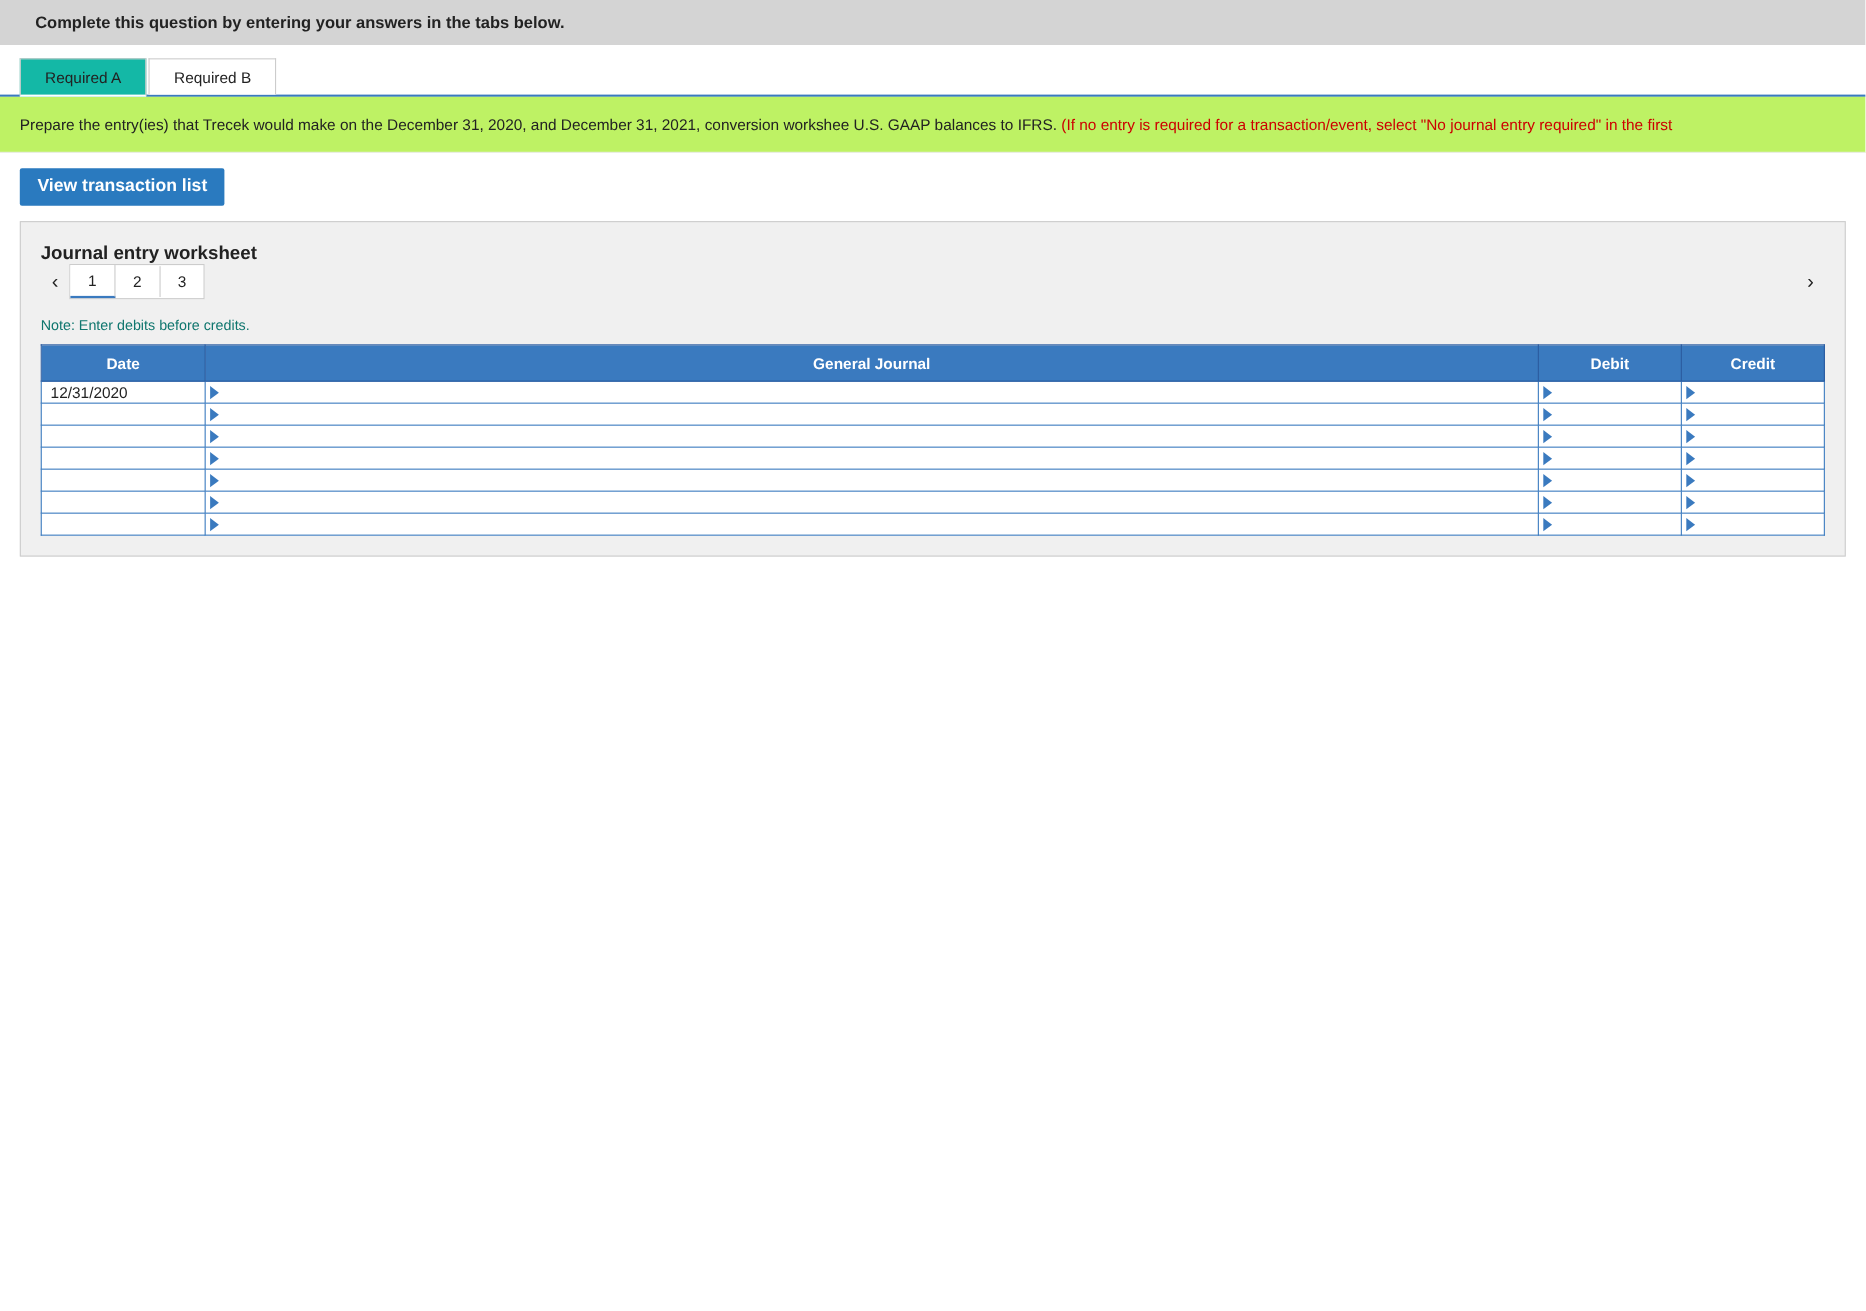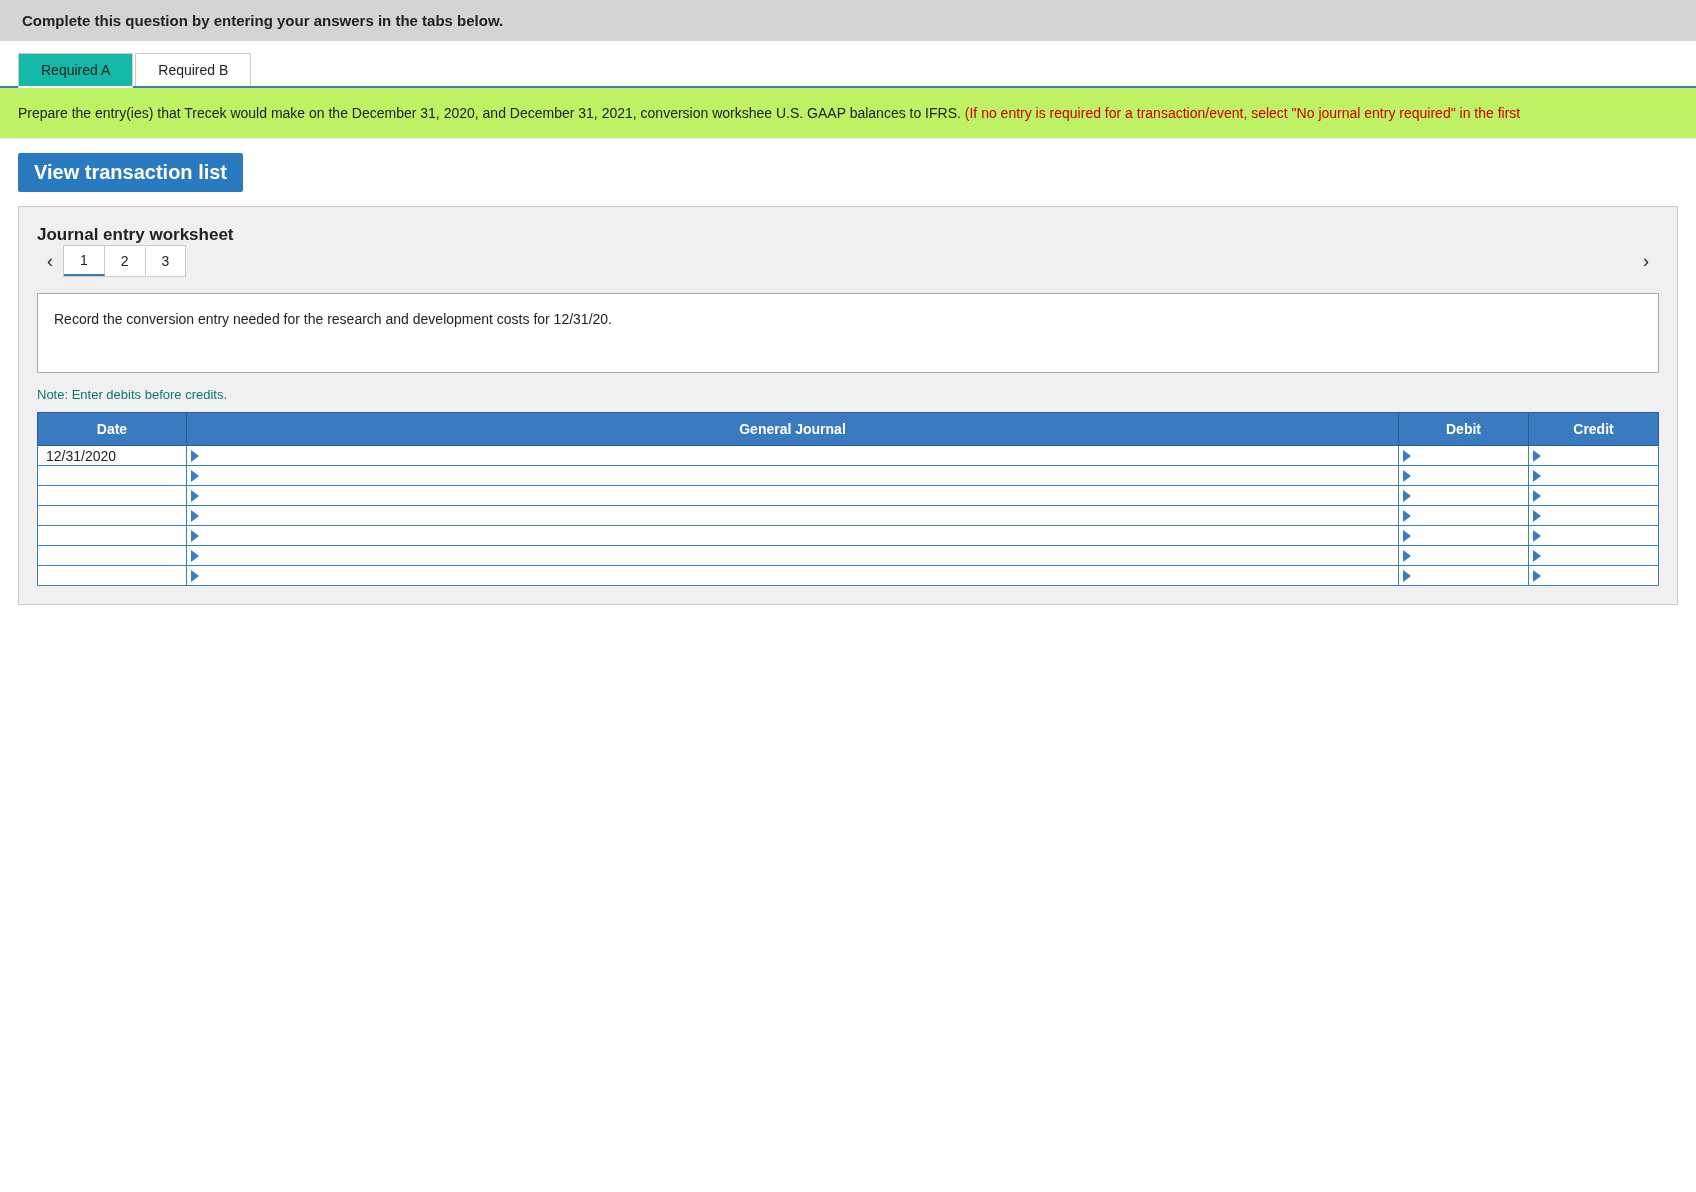--- a/index.html
+++ b/index.html
@@ -5,21 +5,21 @@
     * { box-sizing: border-box; margin: 0; padding: 0; }
     body {
       font-family: Arial, sans-serif;
       font-size: 14px;
       background: #fff;
       color: #222;
     }
 
     .top-banner {
       background: #d4d4d4;
-      padding: 12px 22px;
+      padding: 12px 32px;
       font-weight: bold;
       font-size: 15px;
     }
 
     .tabs-area {
       display: flex;
       border-bottom: 2px solid #3a7abf;
       padding: 12px 18px 0 18px;
       background: #fff;
     }
@@ -52,21 +52,21 @@
     .description-area .red-text {
       color: #c00;
     }
 
     .view-transaction-btn {
       display: inline-block;
       margin: 14px 18px;
       padding: 8px 16px;
       background: #2a7abf;
       color: #fff;
-      font-size: 20px;
+      font-size: 16px;
       font-weight: bold;
       cursor: pointer;
       border: none;
       border-radius: 2px;
     }
 
     .worksheet-container {
       margin: 0 18px 20px 18px;
       background: #f0f0f0;
       border: 1px solid #ccc;
@@ -252,23 +252,20 @@
       <div class="nav-page">
         <span>2</span>
       </div>
       <div class="nav-page">
         <span>3</span>
       </div>
     </div>
     <span class="nav-right-arrow">›</span>
   </div>
 
-  <div class="entry-description-box">
-    <span>Record the conversion entry needed for the research and development costs for 12/31/20.</span>
-  </div>
 
   <div class="note-text">Note: Enter debits before credits.</div>
 
   <table class="journal-table">
     <thead>
       <tr>
         <th class="date-col">
           <span>Date</span>
         </th>
         <th class="gj-col">

